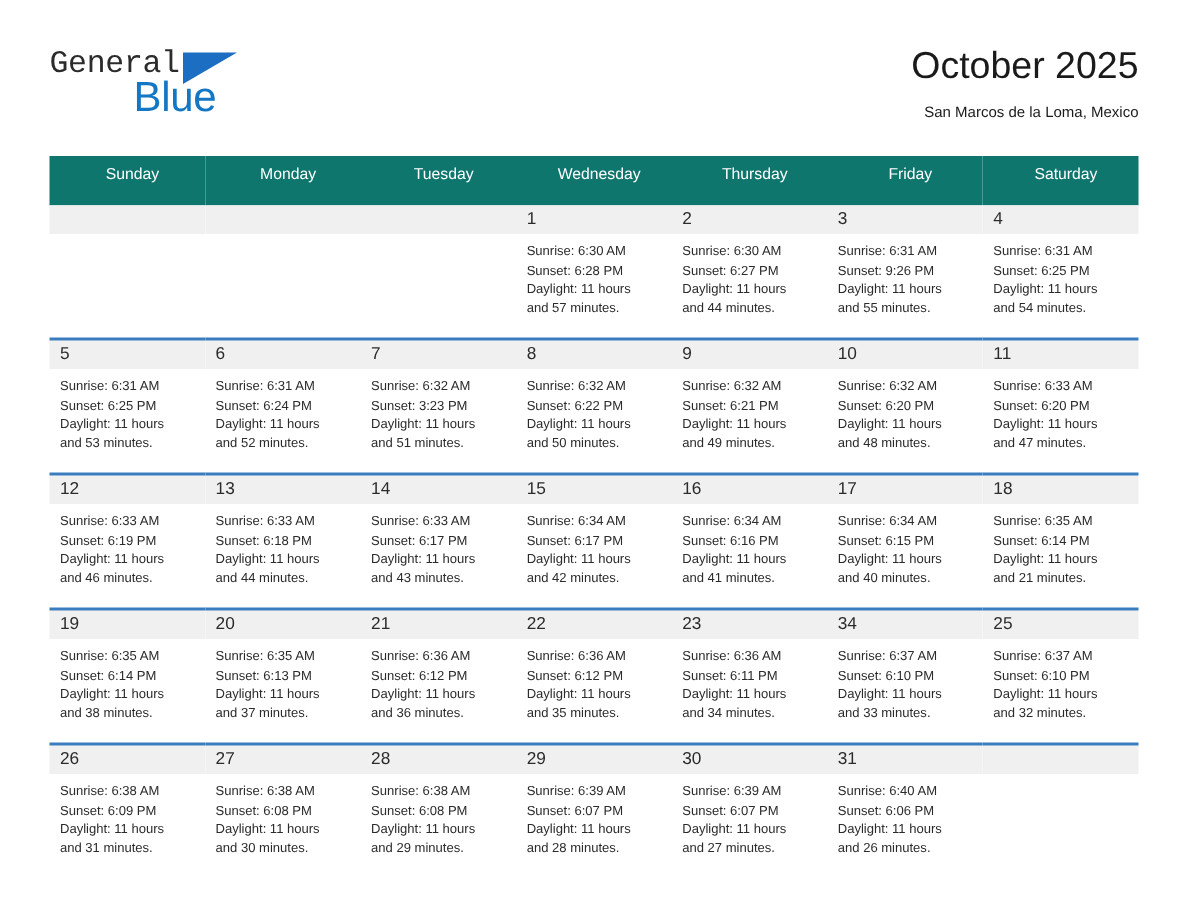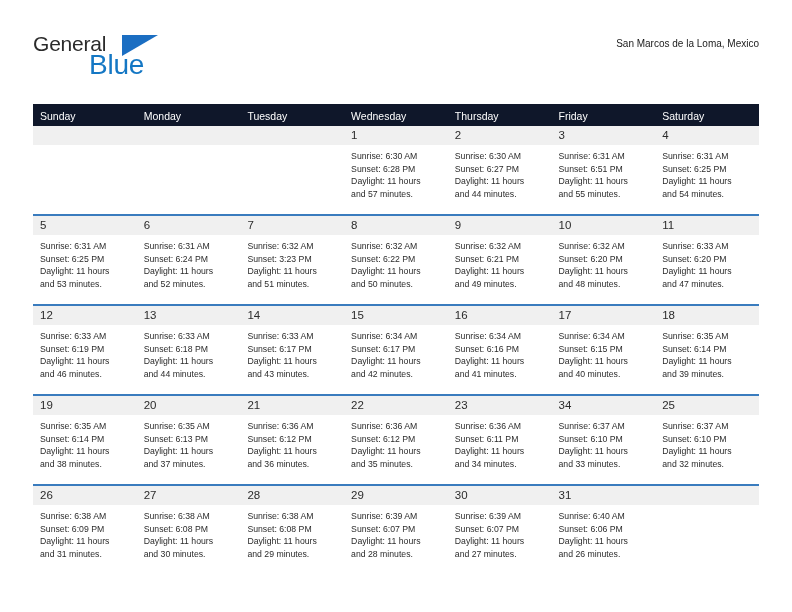--- a/index.html
+++ b/index.html
@@ -37,20 +37,21 @@
     height: 52px;
   }
   .brand-general {
     position: absolute;
     left: 0;
     top: 0;
     font-size: 21px;
     color: #2b2b2b;
     letter-spacing: -0.2px;
     line-height: 24px;
+    font-family: Liberation Mono, monospace;
   }
   .brand-blue {
     position: absolute;
     left: 56px;
     top: 21px;
     font-size: 28px;
     color: #1477c4;
     letter-spacing: -0.2px;
     line-height: 24px;
   }
@@ -90,26 +91,26 @@
     left: 33px;
     top: 104px;
     width: 726px;
   }
   table.cal {
     width: 726px;
     border-collapse: collapse;
     table-layout: fixed;
   }
   table.cal th {
-    background: #0f172a;
+    background: #0f766e;
     color: #ffffff;
     font-size: 10.5px;
     font-weight: normal;
-    text-align: left;
-    padding: 5px 0 4px 7px;
+    text-align: center;
+    padding: 5px 0 15px 7px;
     height: 13px;
     vertical-align: middle;
   }
   table.cal td {
     vertical-align: top;
     padding: 0;
     border-top: 2px solid #3a7cbe;
     height: 88px;
     background: #ffffff;
   }
@@ -144,20 +145,21 @@
 
   <div class="header">
 
     <div class="brand">
       <span class="brand-general">General</span>
       <span class="brand-triangle"></span>
       <span class="brand-blue">Blue</span>
     </div>
 
     <div class="title-block">
+      <div class="cal-title">October 2025</div>
       <div class="cal-subtitle">San Marcos de la Loma, Mexico</div>
     </div>
 
   </div>
 
   <div class="calendar">
     <table class="cal">
       <thead>
         <tr id="weekday-row">
             <th>Sunday</th>
@@ -198,21 +200,21 @@
                 <div>Sunrise: 6:30 AM</div>
                 <div>Sunset: 6:27 PM</div>
                 <div>Daylight: 11 hours</div>
                 <div>and 44 minutes.</div>
               </div>
             </td>
             <td>
               <div class="daynum">3</div>
               <div class="cellbody">
                 <div>Sunrise: 6:31 AM</div>
-                <div>Sunset: 6:51 PM</div>
+                <div>Sunset: 9:26 PM</div>
                 <div>Daylight: 11 hours</div>
                 <div>and 55 minutes.</div>
               </div>
             </td>
             <td>
               <div class="daynum">4</div>
               <div class="cellbody">
                 <div>Sunrise: 6:31 AM</div>
                 <div>Sunset: 6:25 PM</div>
                 <div>Daylight: 11 hours</div>
@@ -339,21 +341,21 @@
                 <div>Daylight: 11 hours</div>
                 <div>and 40 minutes.</div>
               </div>
             </td>
             <td>
               <div class="daynum">18</div>
               <div class="cellbody">
                 <div>Sunrise: 6:35 AM</div>
                 <div>Sunset: 6:14 PM</div>
                 <div>Daylight: 11 hours</div>
-                <div>and 39 minutes.</div>
+                <div>and 21 minutes.</div>
               </div>
             </td>
           </tr>
           <tr class="week">
             <td>
               <div class="daynum">19</div>
               <div class="cellbody">
                 <div>Sunrise: 6:35 AM</div>
                 <div>Sunset: 6:14 PM</div>
                 <div>Daylight: 11 hours</div>

